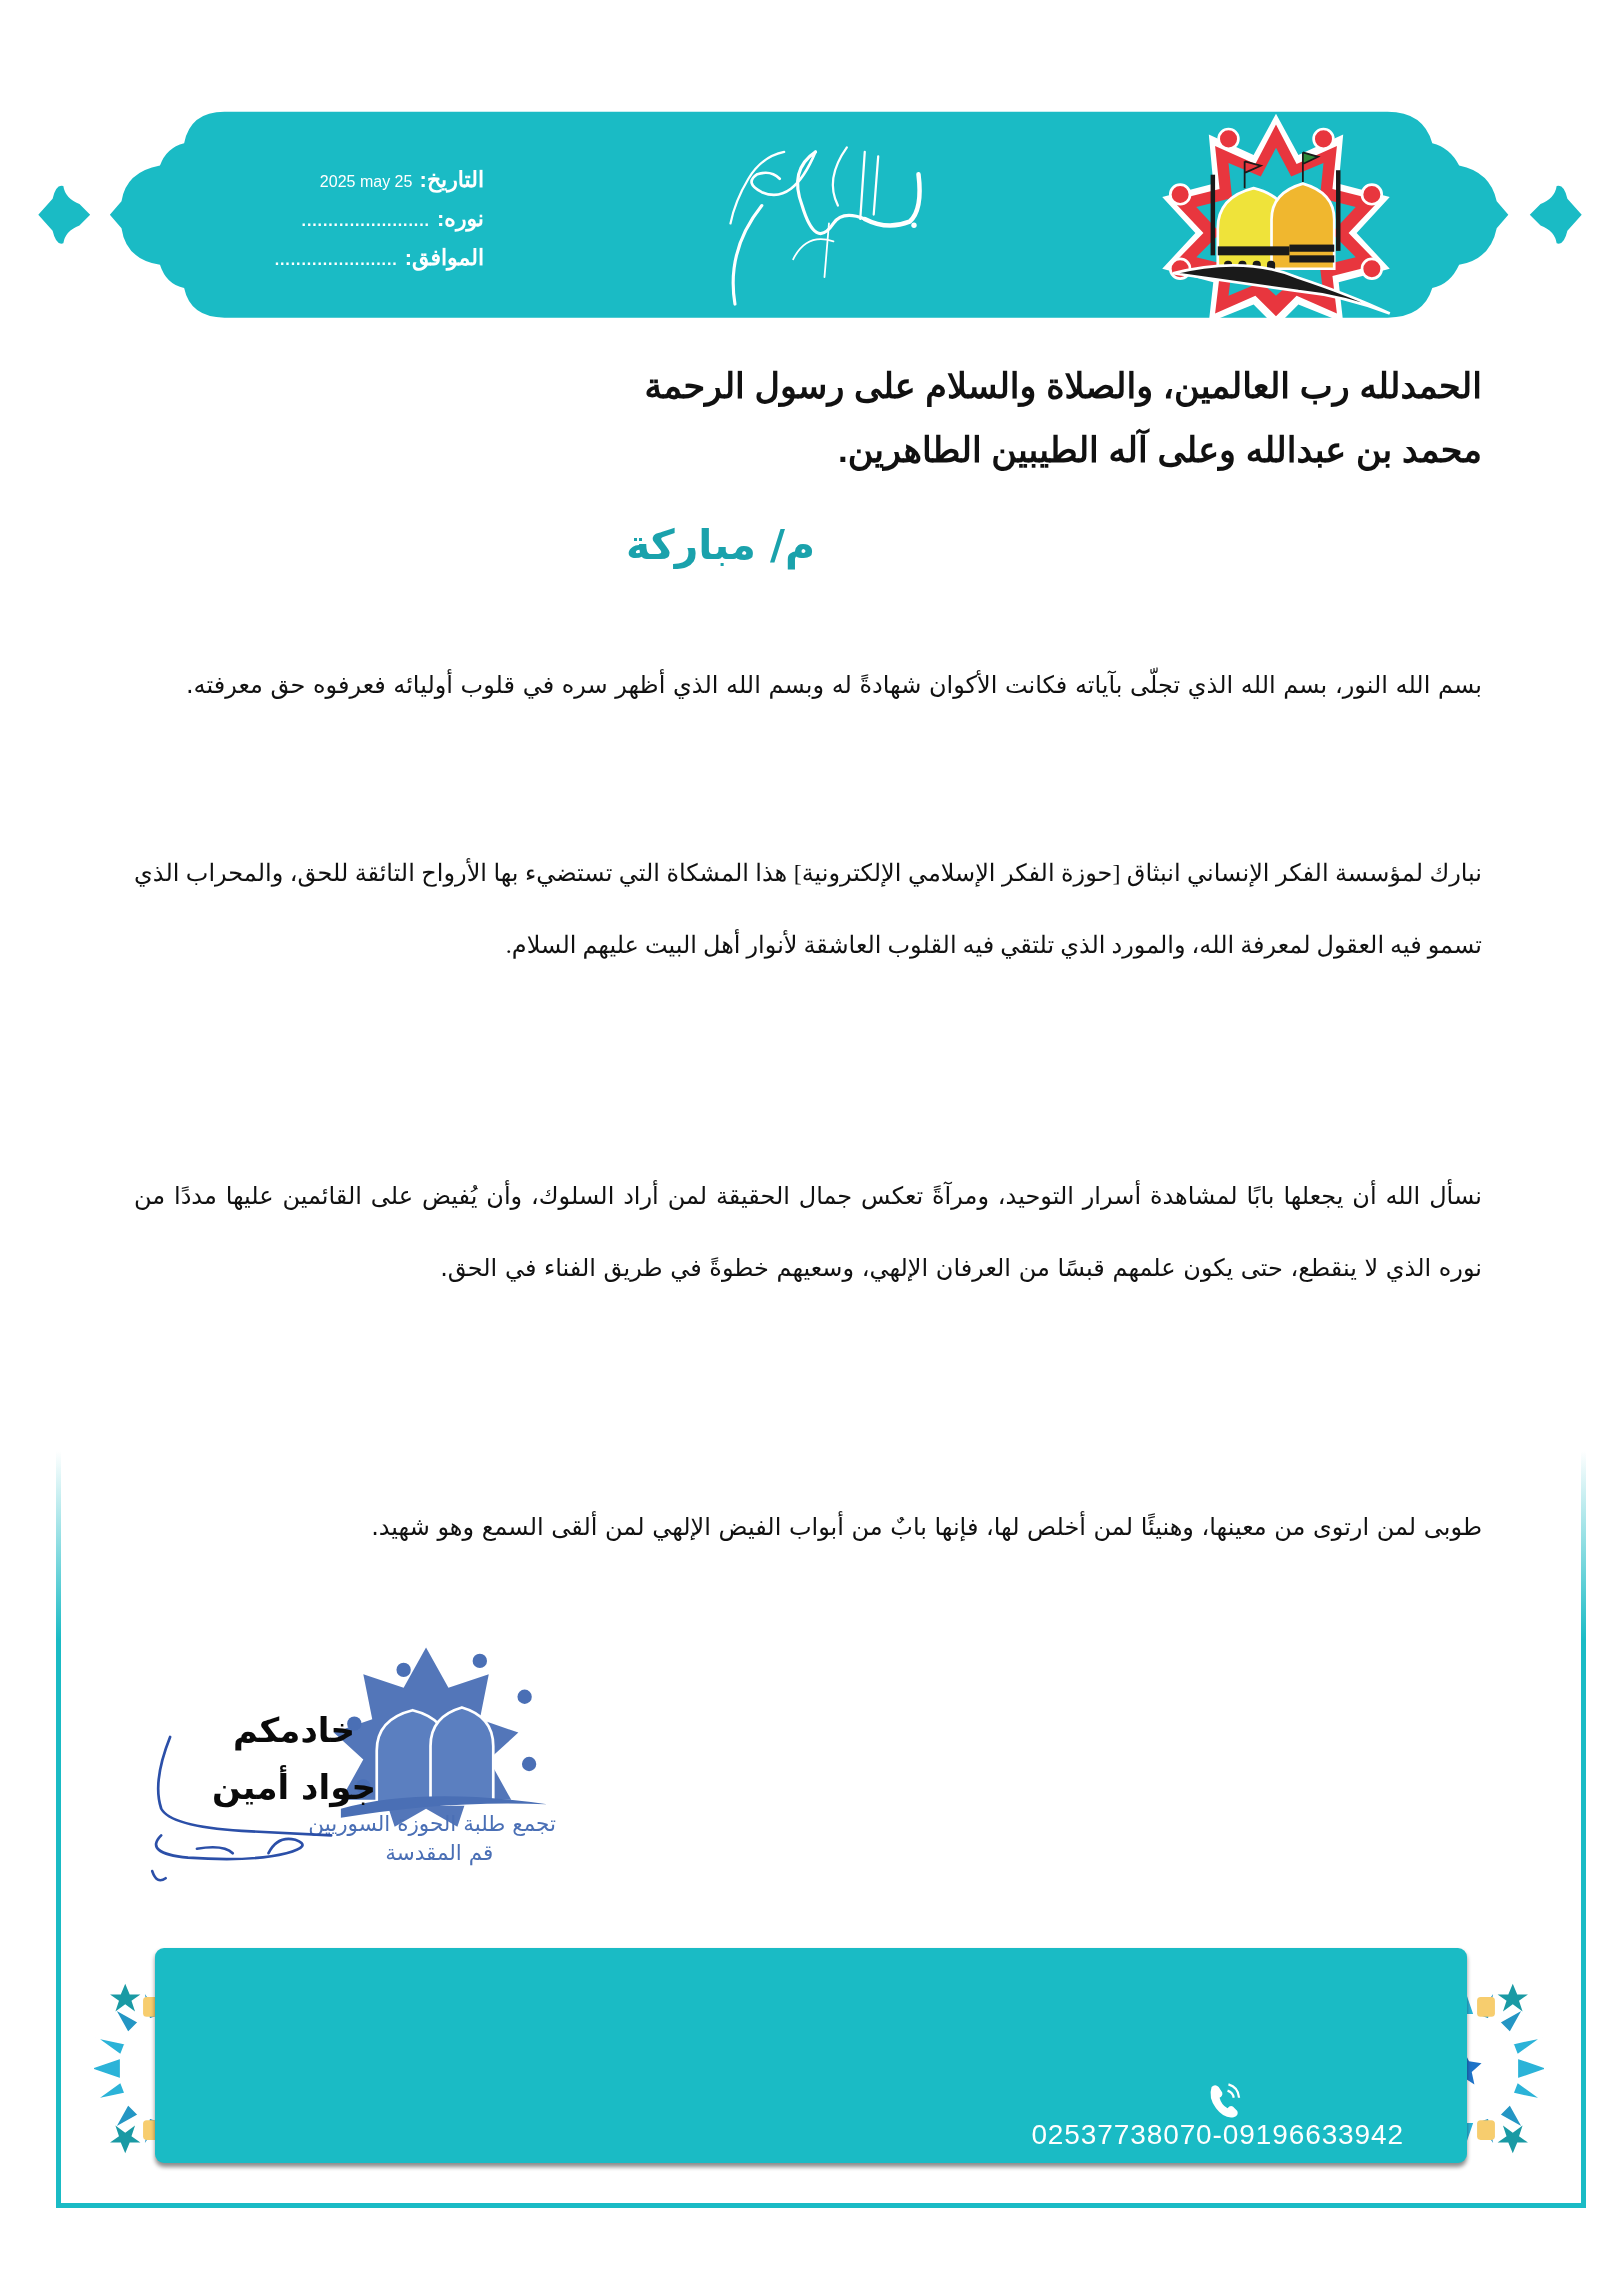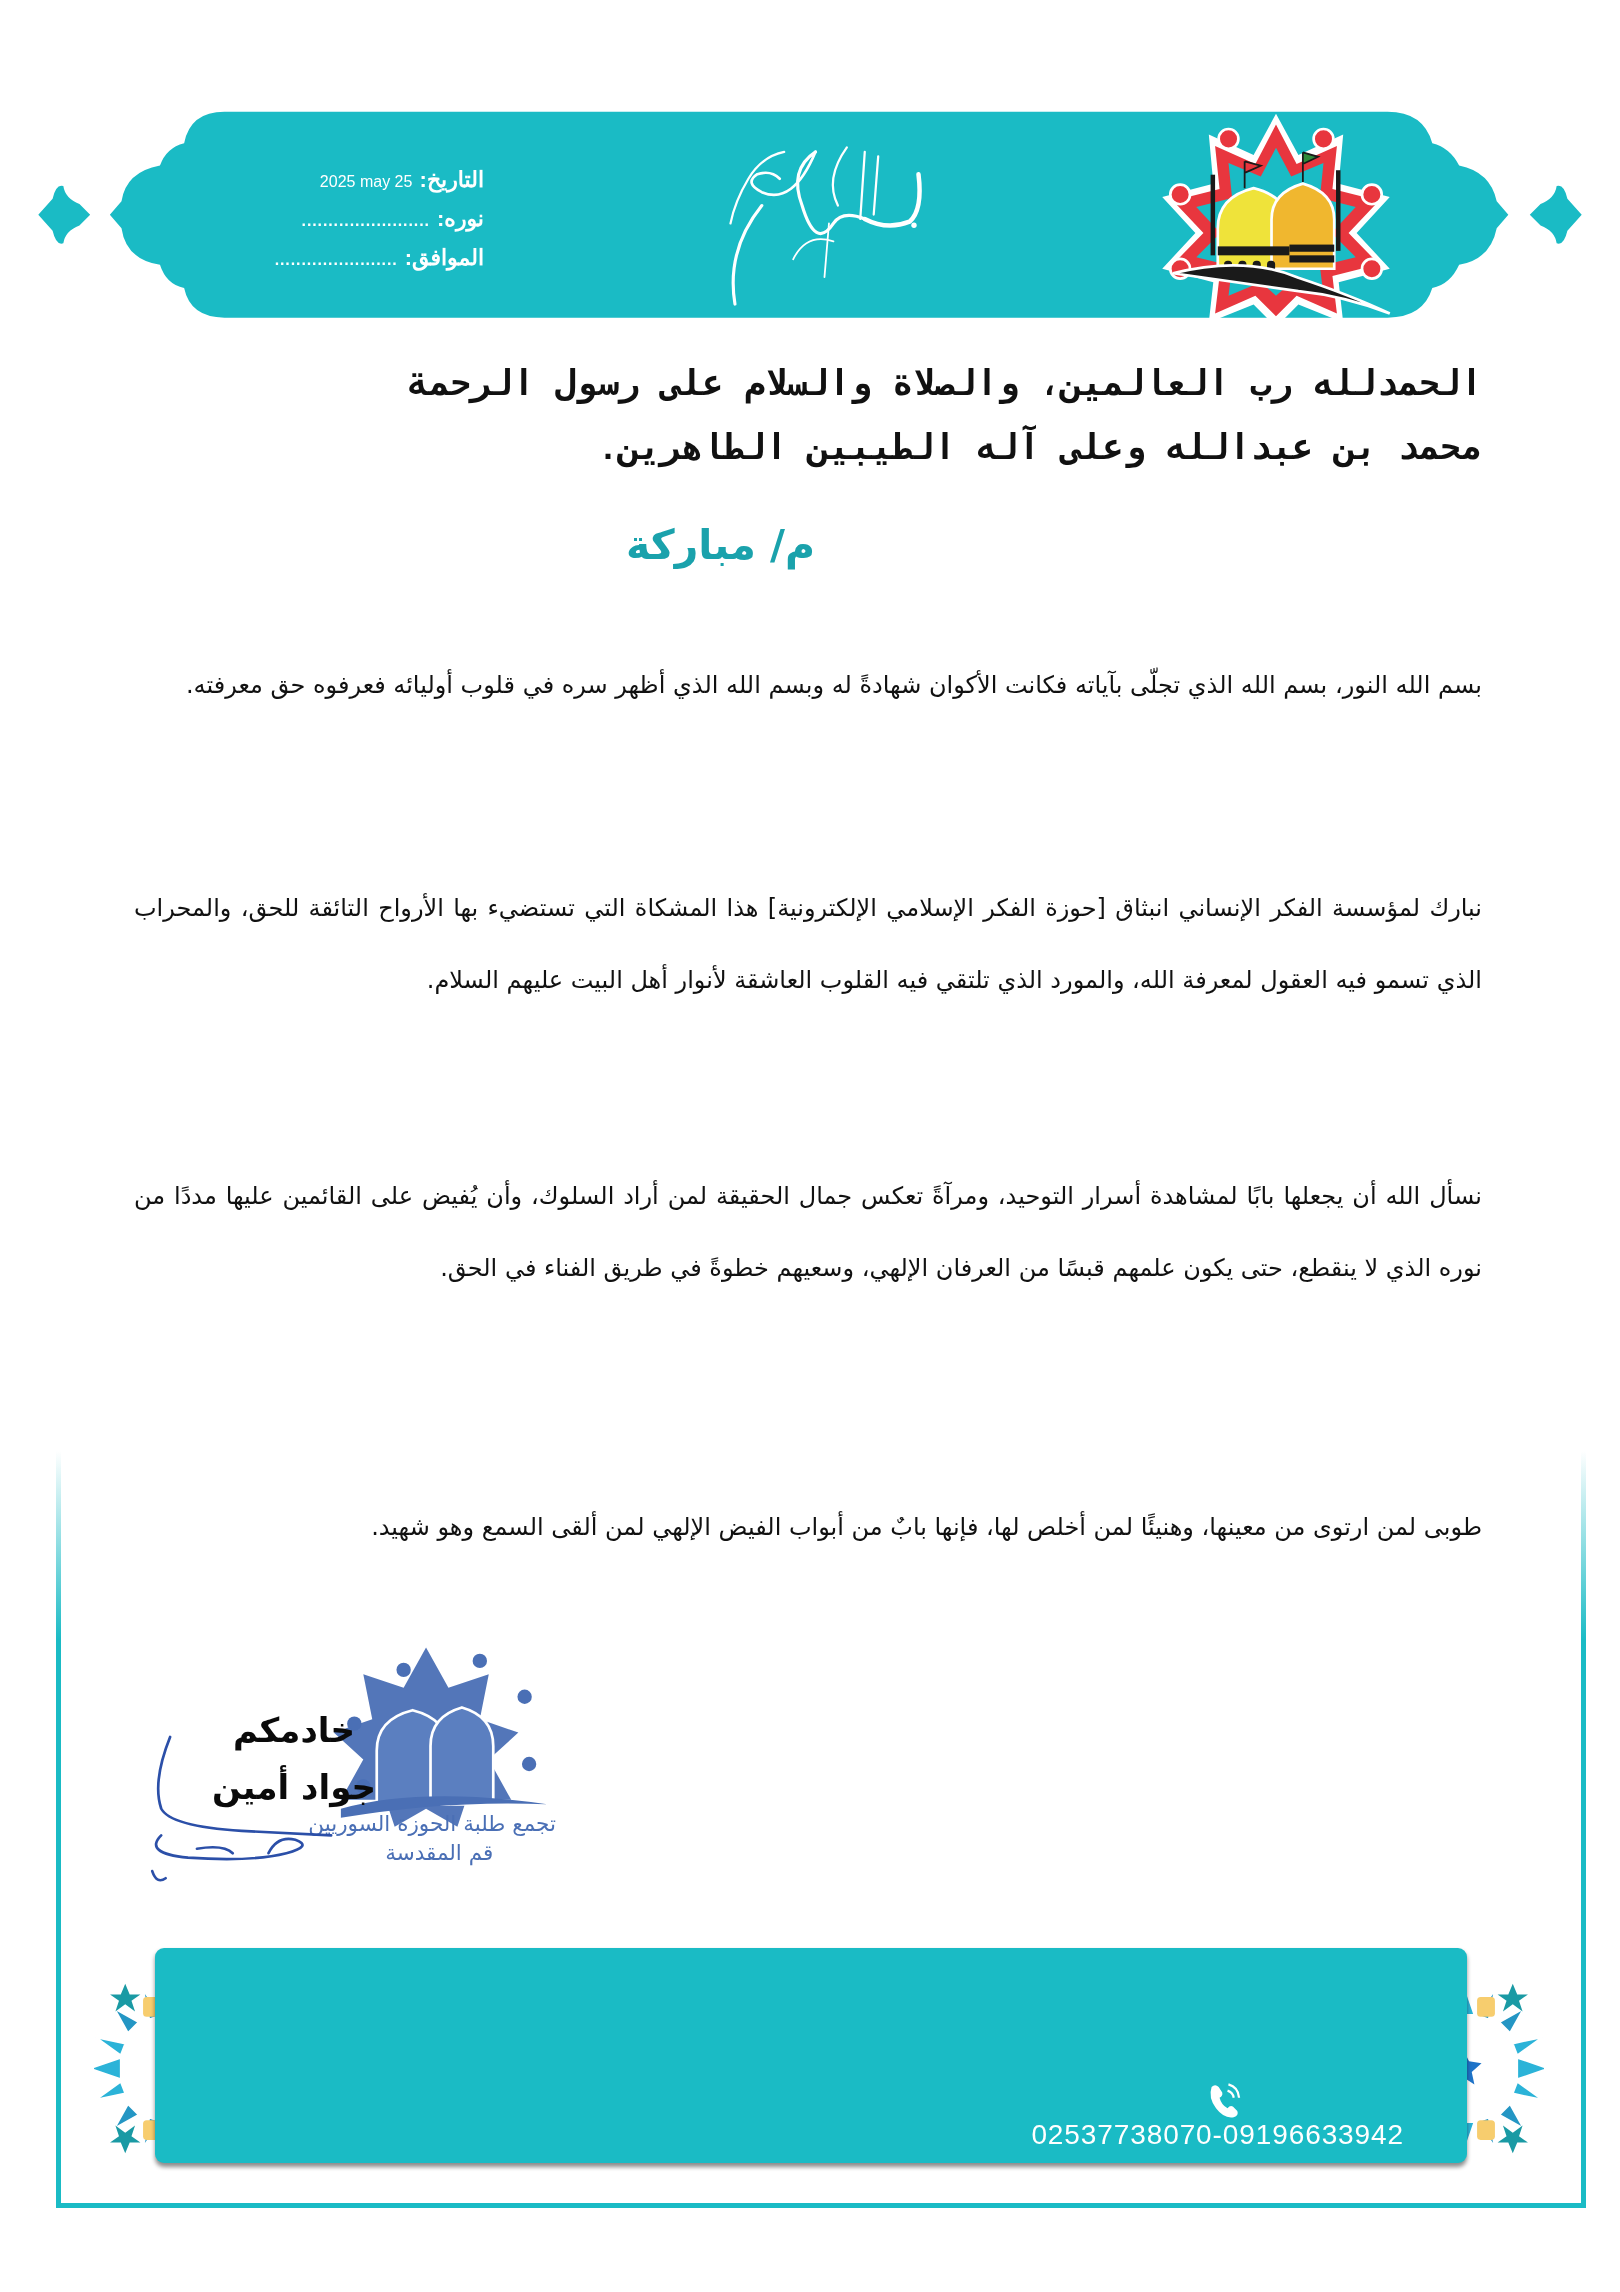--- a/index.html
+++ b/index.html
@@ -19,26 +19,26 @@
   .meta { position: absolute; left: 260px; top: 167px; width: 224px; color: #fff; font-family: "Liberation Sans", sans-serif; }
   .meta-row { display: flex; flex-direction: row; justify-content: flex-start; align-items: baseline; height: 39px; white-space: nowrap; }
   .meta-label { font-weight: bold; font-size: 22px; margin-left: 7.2px; }
   .meta-value { font-size: 16px; direction: ltr; margin-left: 36px; }
   .meta-dots { font-size: 16px; letter-spacing: 0.9px; direction: ltr; font-weight: bold; }
   .calligraphy { position: absolute; left: 708px; top: 125px; width: 224px; height: 188px; }
   .logo { position: absolute; left: 1155px; top: 112px; width: 242px; height: 215px; }
 
   
   .content { position: absolute; left: 134px; width: 1348px; }
-  .opening { top: 354px; font-family: Liberation Mono, monospace; font-weight: bold; font-size: 35px; line-height: 64px; text-align: right; }
+  .opening { top: 354px; font-family: Liberation Sans, sans-serif; font-weight: bold; font-size: 35px; line-height: 64px; text-align: right; }
   .opening p { margin: 0; }
   .addressee { position: absolute; left: 537px; width: 367px; top: 521px; text-align: center; color: #1AA2AC; font-weight: bold; font-size: 41px; font-family: "DejaVu Sans", sans-serif; }
   .para { font-family: "DejaVu Sans", sans-serif; font-size: 24px; line-height: 72px; text-align: justify; text-align-last: right; margin: 0; }
   .p1 { top: 649px; }
-  .p2 { top: 872px; }
+  .p2 { top: 837px; font-family: Liberation Serif, serif; }
   .p3 { top: 1160px; }
   .p4 { top: 1491px; }
 
   
   .stamp { position: absolute; left: 287px; top: 1634px; width: 296px; height: 242px; }
   .sig-line { position: absolute; left: 134px; top: 1728px; width: 269px; height: 161px; }
   .signoff { position: absolute; left: 193px; top: 1702px; width: 202px; text-align: center; font-family: "DejaVu Sans", sans-serif; font-weight: bold; font-size: 34px; line-height: 57px; color: #0a0a0a; }
   .signoff div { margin: 0; }
 
   

